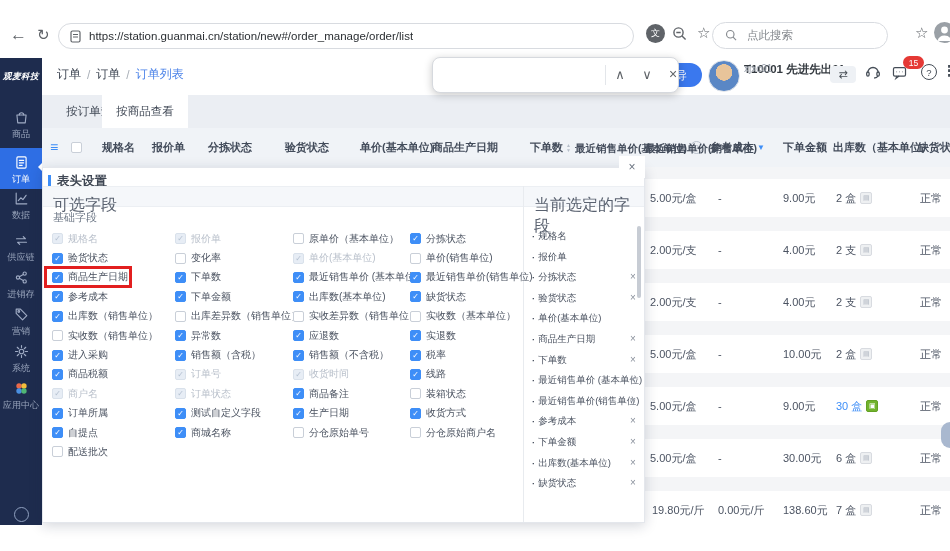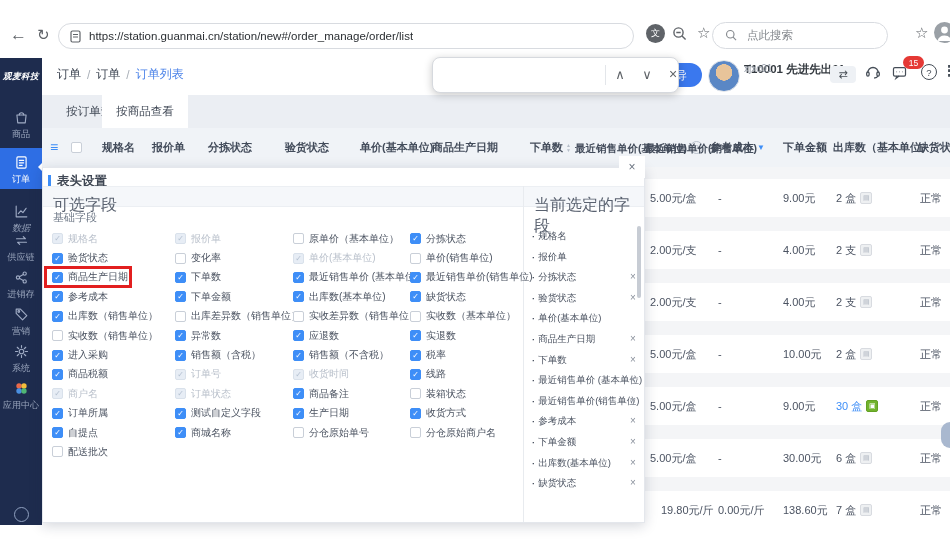--- a/index.html
+++ b/index.html
@@ -195,21 +195,21 @@
       </div>
       <div class="sb-item on" style="top: 53px;">
         <div class="ic">
           <svg width="17" height="17" viewBox="0 0 24 24" fill="none" stroke="#ffffff" stroke-width="1.6" stroke-linecap="round" stroke-linejoin="round">
             <rect x="5.5" y="4" width="13" height="16" rx="1.5"></rect>
             <path d="M9 9h6M9 12.5h6M9 16h4"></path>
           </svg>
         </div>
         <div class="lb">订单</div>
       </div>
-      <div class="sb-item" style="top: 107px; font-style: italic;">
+      <div class="sb-item" style="top: 94px;">
         <div class="ic">
           <svg width="17" height="17" viewBox="0 0 24 24" fill="none" stroke="#9fabc4" stroke-width="1.6" stroke-linecap="round" stroke-linejoin="round">
             <path d="M4.5 4.5v15h15"></path>
             <path d="M7.5 15l3.5-4 3 2.5 4.5-6"></path>
           </svg>
         </div>
         <div class="lb">数据</div>
       </div>
       <div class="sb-item" style="top: 136px;">
         <div class="ic">
@@ -392,21 +392,21 @@
         <div class="td" style="left: 73px;">-</div>
         <div class="td" style="left: 138px;">30.00元</div>
         <div class="td" style="left: 191px;">
           <span>6 盒</span>
           <span class="uicon"></span>
         </div>
         <div class="td" style="left: 275px;">正常</div>
       </div>
       <div class="gband" style="top: 310px; height: 14px;"></div>
       <div class="trow" style="top: 324px;">
-        <div class="td" style="left: 16px;">19.80元/斤</div>
+        <div class="td" style="left: 7px;">19.80元/斤</div>
         <div class="td" style="left: 73px;">0.00元/斤</div>
         <div class="td" style="left: 138px;">138.60元</div>
         <div class="td" style="left: 191px;">
           <span>7 盒</span>
           <span class="uicon"></span>
         </div>
         <div class="td" style="left: 275px;">正常</div>
       </div>
     </div>
   <div class="sidehandle"></div>

